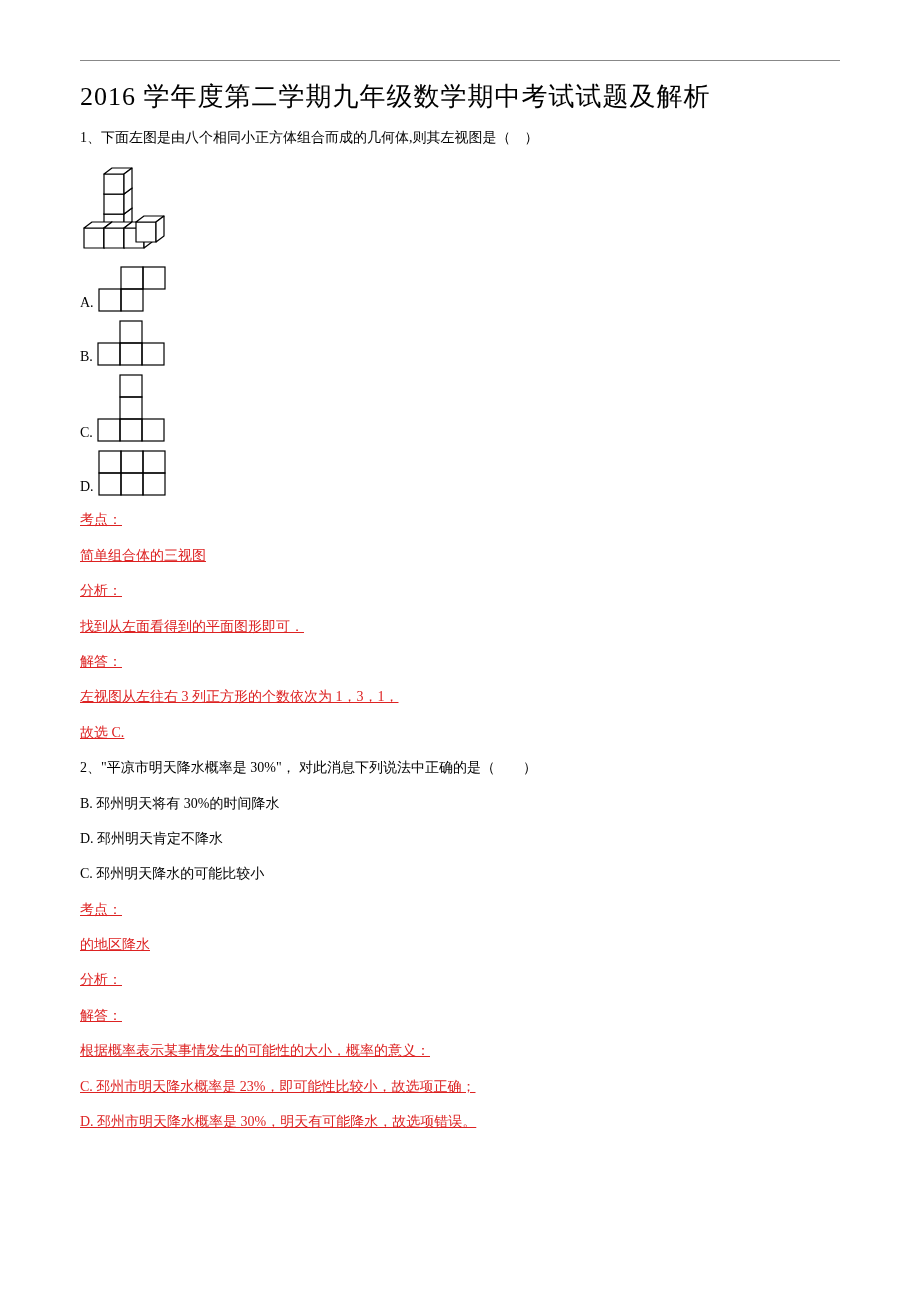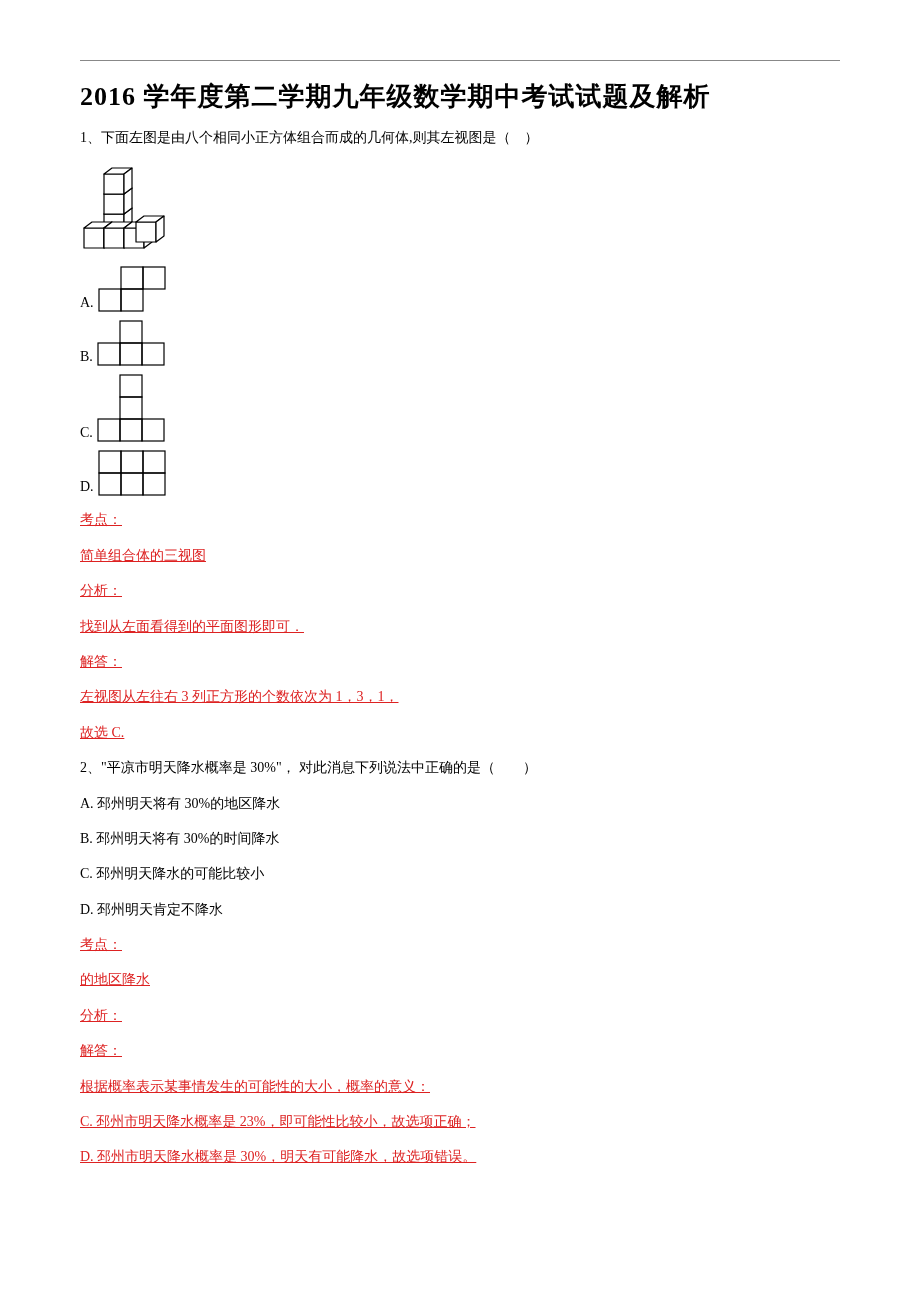--- a/index.html
+++ b/index.html
@@ -16,21 +16,21 @@
     box-sizing: border-box;
   }
   hr.top-rule {
     border: none;
     border-top: 1px solid #888;
     margin: 0 0 18px 0;
   }
   h1.title {
     font-family: "SimSun", "宋体", serif;
     font-size: 26px;
-    font-weight: bold;
+    font-weight: normal;
     margin: 0 0 10px 0;
     letter-spacing: 1px;
   }
   .line {
     margin: 13px 0;
     line-height: 1.6;
   }
   .red {
     color: #d22;
     text-decoration: underline;
@@ -146,24 +146,23 @@
 
   <div class="line red">考点：</div>
   <div class="line red">简单组合体的三视图</div>
   <div class="line red">分析：</div>
   <div class="line red">找到从左面看得到的平面图形即可．</div>
   <div class="line red">解答：</div>
   <div class="line red">左视图从左往右 3 列正方形的个数依次为 1，3，1，</div>
   <div class="line red">故选 C.</div>
 
   <div class="line">2、"平凉市明天降水概率是 30%"，  对此消息下列说法中正确的是（　　）</div>
-  <div class="line">A. 邳州明天将有 30%的地区降水</div>
   <div class="line">B. 邳州明天将有 30%的时间降水</div>
+  <div class="line">D. 邳州明天肯定不降水</div>
   <div class="line">C. 邳州明天降水的可能比较小</div>
-  <div class="line">D. 邳州明天肯定不降水</div>
 
   <div class="line red">考点：</div>
   <div class="line red">的地区降水</div>
   <div class="line red">分析：</div>
   <div class="line red">解答：</div>
   <div class="line red">根据概率表示某事情发生的可能性的大小，概率的意义：</div>
   <div class="line red">C. 邳州市明天降水概率是 23%，即可能性比较小，故选项正确；</div>
   <div class="line red">D. 邳州市明天降水概率是 30%，明天有可能降水，故选项错误。</div>
 </div>
 

